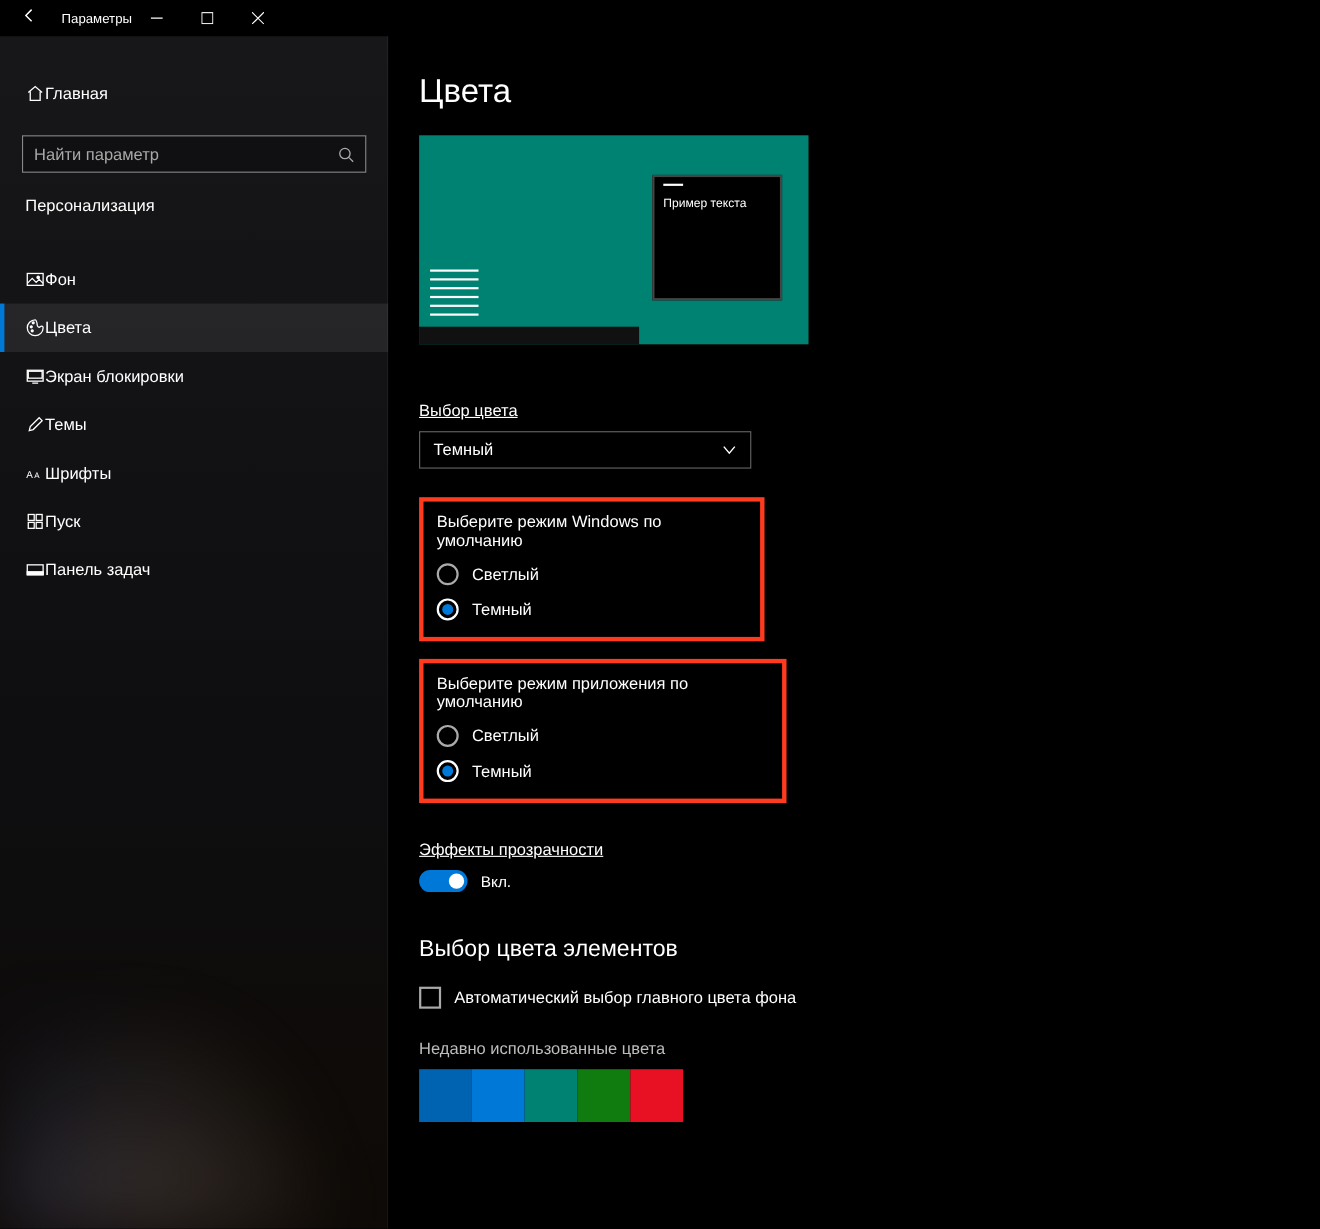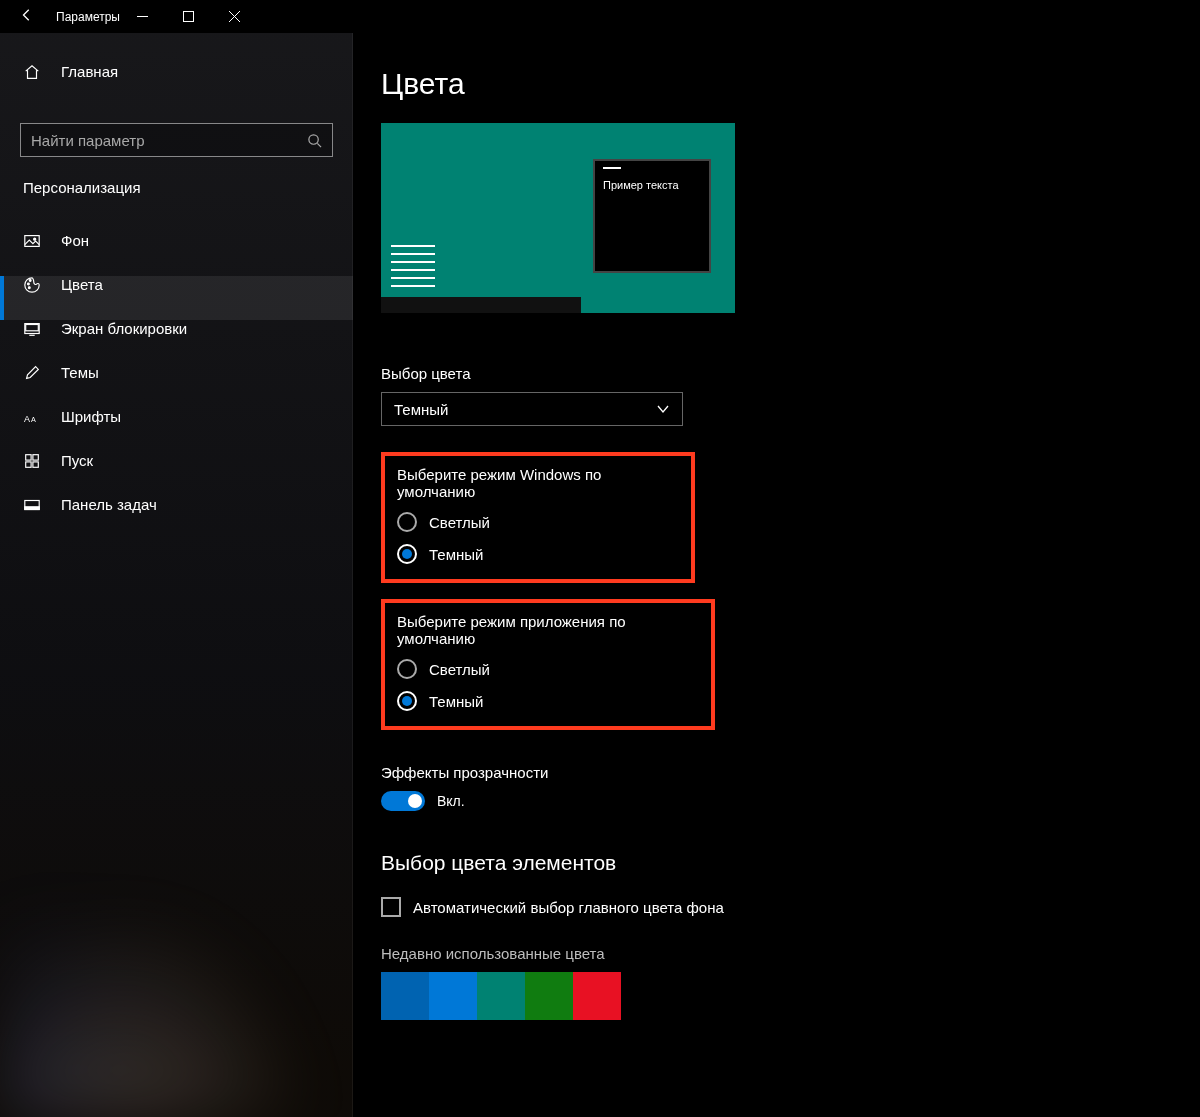--- a/index.html
+++ b/index.html
@@ -11,21 +11,21 @@
   .back-arrow { width:14px; height:14px; }
   .win-controls { display:flex; height:100%; }
   .win-btn { width:46px; height:33px; display:flex; align-items:center; justify-content:center; }
   .win-btn svg { width:11px; height:11px; stroke:#fff; stroke-width:1; fill:none; }
 
   .body-area { position:absolute; top:33px; bottom:0; left:0; right:0; display:flex; }
   .sidebar { width:353px; background:linear-gradient(180deg, rgba(25,25,28,0.93), rgba(15,15,18,0.92) 60%, rgba(40,30,20,0.35) 95%); padding-top:30px; position:relative; }
   .sidebar::after { content:""; position:absolute; right:0; top:0; bottom:0; width:1px; background:rgba(255,255,255,0.06); }
   .sidebar-blur { position:absolute; left:0; bottom:0; width:100%; height:260px; background:radial-gradient(ellipse at 40% 120%, rgba(255,200,120,0.18), transparent 60%), radial-gradient(ellipse at 10% 100%, rgba(80,120,255,0.15), transparent 60%); filter:blur(30px); pointer-events:none; }
 
-  .home-row, .nav-item { display:flex; gap:20px; height:44px; padding-left:23px; font-size:15px; color:#fff; cursor:pointer; }
+  .home-row, .nav-item { display:flex; align-items:center; height:44px; padding-left:23px; font-size:15px; color:#fff; cursor:pointer; }
   .home-row { margin-bottom:16px; }
   .search-box { margin:0 20px 22px 20px; height:34px; border:1px solid rgba(255,255,255,0.5); background:rgba(0,0,0,0.25); display:flex; align-items:center; padding:0 10px; justify-content:space-between; }
   .search-box input { background:transparent; border:none; outline:none; color:#ccc; font-size:15px; width:85%; }
   .search-box input::placeholder { color:#a8a8a8; }
   .category-label { padding:0 23px 14px 23px; font-size:15px; color:#fff; }
   .nav-item { position:relative; }
   .nav-item.active { background:rgba(255,255,255,0.08); }
   .nav-item.active::before { content:""; position:absolute; left:0; top:0; bottom:0; width:4px; background:#0078d7; }
   .nav-icon { width:18px; height:18px; flex:0 0 18px; }
   .nav-item span.lbl { }
@@ -39,21 +39,21 @@
   .preview .sample-window .txt { font-size:11px; color:#fff; }
   .preview .taskbar-area { position:absolute; bottom:0; left:0; width:200px; height:110px; }
   .taskbar-area .rows { position:absolute; bottom:20px; left:10px; }
   .taskbar-area .rows .r { width:44px; height:2px; background:#fff; margin-bottom:6px; }
   .taskbar-area .tiles { position:absolute; bottom:20px; left:76px; width:106px; display:flex; flex-wrap:wrap; gap:3px; }
   .taskbar-area .tiles .b { background:#0078d7; }
   .taskbar-area .tiles .s { width:20px; height:20px; }
   .taskbar-area .tiles .l { width:43px; height:43px; display:flex; align-items:center; justify-content:center; font-size:11px; color:#fff; }
   .taskbar-area .bar { position:absolute; bottom:0; left:0; width:200px; height:16px; background:#111; }
 
-  .field-label { font-size:15px; color:#fff; margin-bottom:10px; }
+  .field-label { font-size:15px; color:#fff; margin-bottom:10px;text-decoration:underline; }
   .combo { width:302px; height:34px; border:1px solid #666; display:flex; align-items:center; justify-content:space-between; padding:0 12px; font-size:15px; margin-bottom:26px; }
 
   .highlight-group { border:4px solid #ff3b1f; padding:10px 12px 3px 12px; width:314px; margin-bottom:16px; }
   .group-title { font-size:15px; margin-bottom:12px; }
   .radio-row { display:flex; align-items:center; gap:12px; font-size:15px; margin-top:8px; margin-bottom:12px; cursor:pointer; }
   .radio { width:20px; height:20px; border:2px solid #aaa; border-radius:50%; display:flex; align-items:center; justify-content:center; }
   .radio.sel { border-color:#fff; }
   .radio.sel::after { content:""; width:10px; height:10px; border-radius:50%; background:#0078d7; }
 
   .section-gap { height:18px; }

